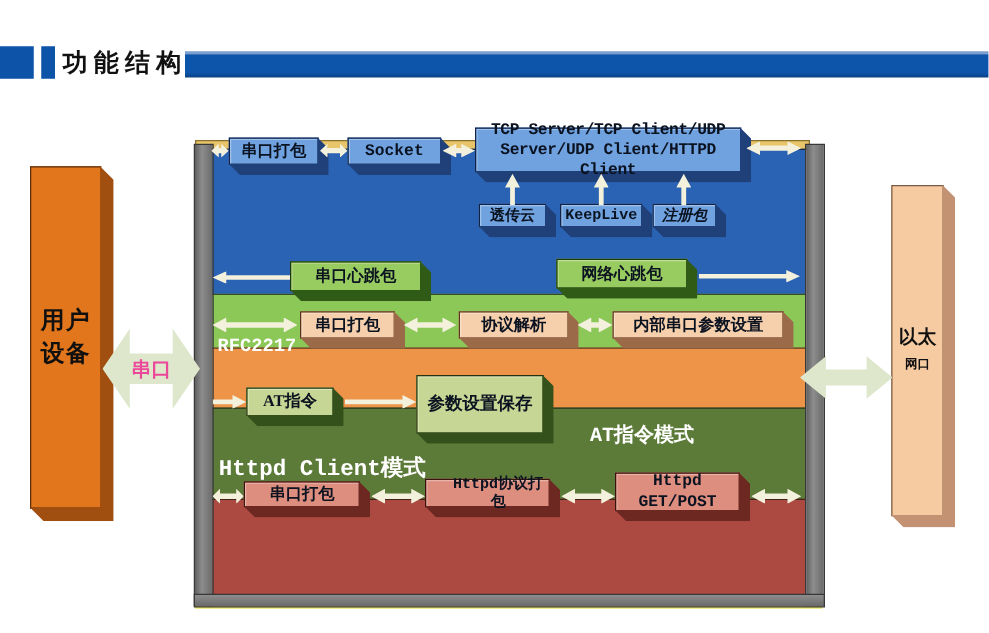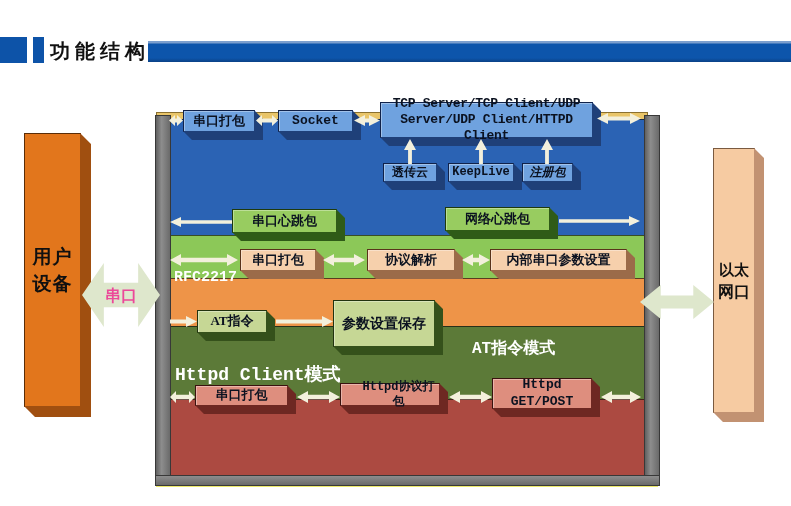--- a/index.html
+++ b/index.html
@@ -100,21 +100,21 @@
 
   <div class="tower t-user" style="left:24px;top:133px;width:57px;height:274px;">
     <div>
       <span style="font-size:19px;line-height:27px;letter-spacing:1px;">用户</span>
       <span style="font-size:19px;line-height:27px;letter-spacing:1px;">设备</span>
     </div>
   </div>
   <div class="tower t-eth" style="left:713px;top:148px;width:42px;height:265px;">
     <div>
       <span style="font-size:15px;line-height:21px;">以太</span>
-      <span style="font-size:16px;line-height:21px;">网口</span>
+      <span style="font-size:10px;line-height:21px;">网口</span>
     </div>
   </div>
 
   <div class="abs big" style="left:82px;top:228px;width:78px;height:64px;"></div>
   <div class="abs biglabel" style="left:93px;top:251px;width:56px;">串口</div>
   <div class="abs big" style="left:640px;top:250px;width:74px;height:34px;"></div>
 
   <div class="ar ah-sm" style="left:169px;top:115px;width:14px;height:11px;"></div>
   <div class="b3d c-blue" style="left:183px;top:110px;width:72px;height:22px;">
     <span>串口打包</span>

